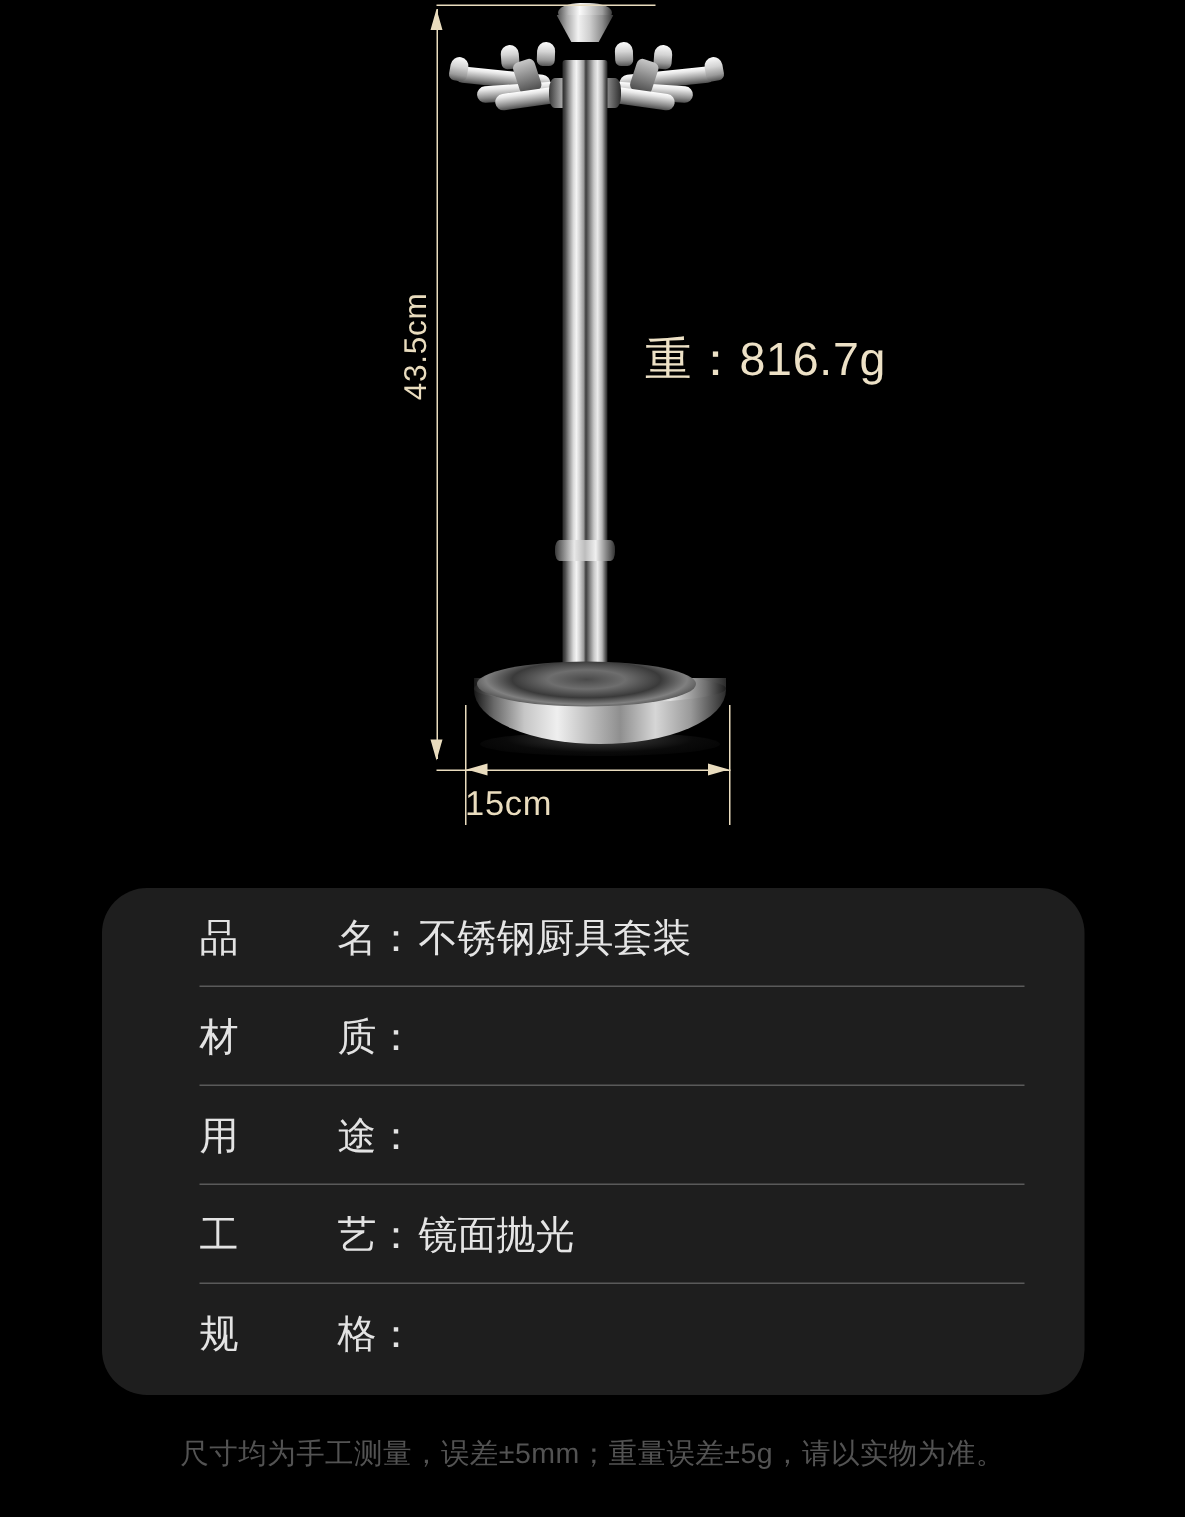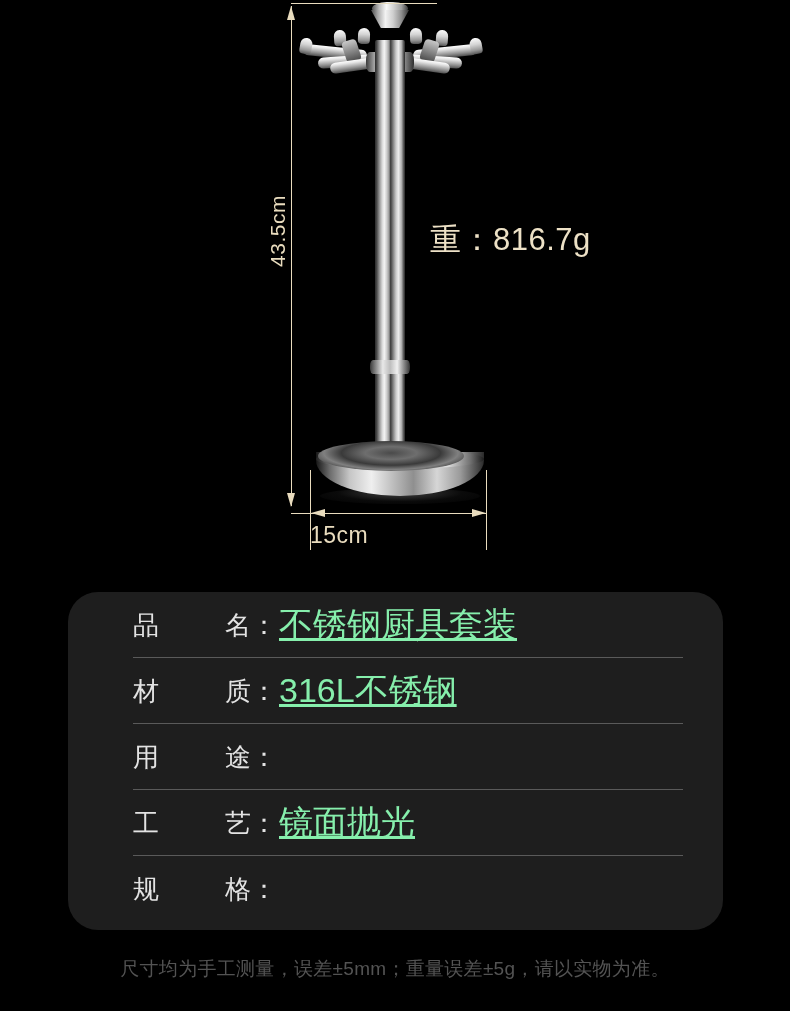--- a/index.html
+++ b/index.html
@@ -269,24 +269,23 @@
     justify-content: space-between;
     flex: 0 0 auto;
   }
   .spec-colon {
     color: #e3e3e3;
     font-size: 26px;
     flex: 0 0 auto;
     margin-right: 2px;
   }
   .spec-value {
-    color: #86efac;
-    font-size: 34px;
+    color: #e5e5e5;
+    font-size: 26px;
     white-space: nowrap;
-    text-decoration: underline;
   }
 
   
   #footer-note {
     position: absolute;
     left: 0; top: 956px;
     width: 790px;
     text-align: center;
     color: #535353;
     font-size: 19px;
@@ -360,21 +359,20 @@
       <span class="spec-colon">：</span>
       <span class="spec-value">不锈钢厨具套装</span>
     </div>
 
     <div class="spec-row has-divider">
       <span class="spec-label">
         <span>材</span>
         <span>质</span>
       </span>
       <span class="spec-colon">：</span>
-      <span class="spec-value">316L不锈钢</span>
     </div>
 
     <div class="spec-row has-divider">
       <span class="spec-label">
         <span>用</span>
         <span>途</span>
       </span>
       <span class="spec-colon">：</span>
     </div>
 

